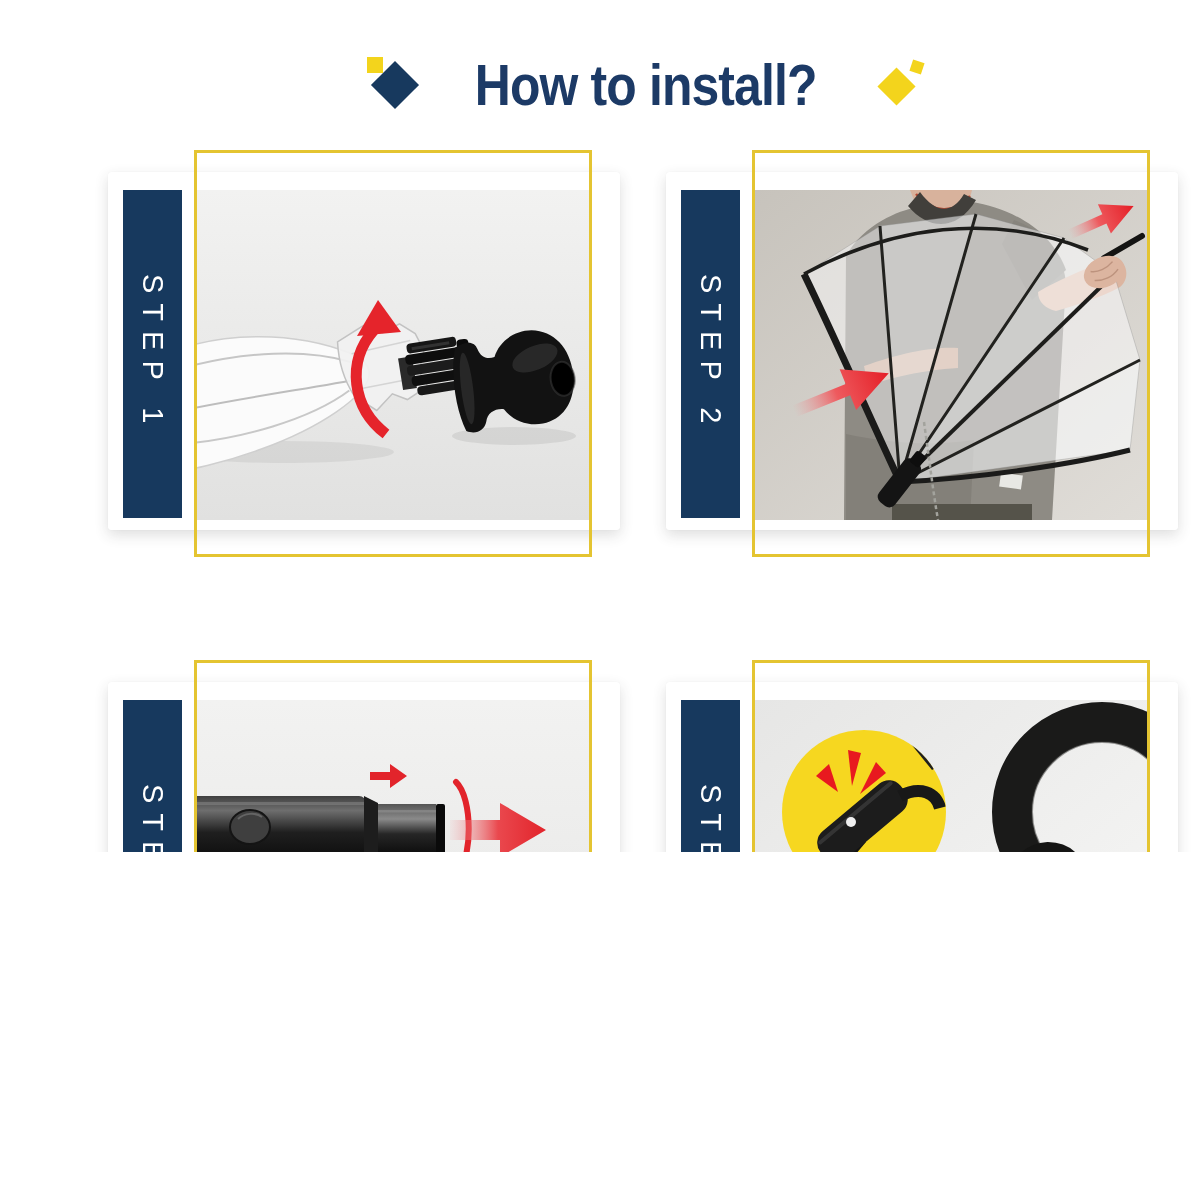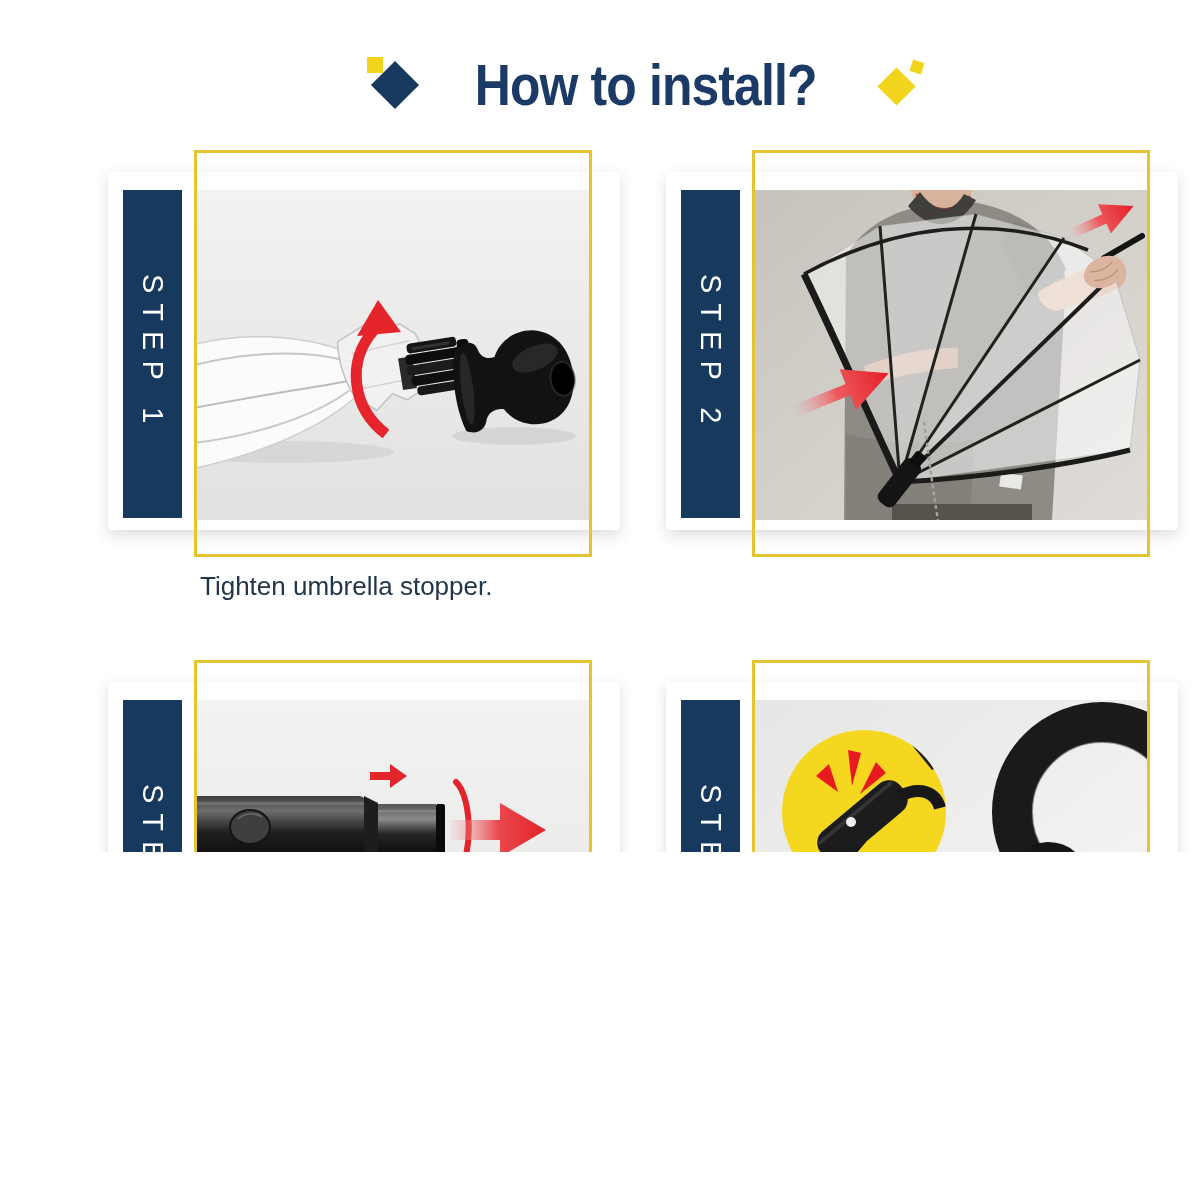--- a/index.html
+++ b/index.html
@@ -101,21 +101,20 @@
           <g transform="rotate(-7 310 195)">
             <path d="M266 152 C 278 146 286 148 288 156 C 290 164 296 168 304 166 C 310 152 326 142 344 144 C 366 147 380 166 380 192 C 380 218 366 236 344 238 C 328 239 314 231 307 219 C 298 217 290 221 288 229 C 285 238 276 241 267 236 C 259 214 258 176 266 152 Z" fill="#121212"></path>
             <ellipse cx="344" cy="172" rx="24" ry="12" fill="#4a4a4a" opacity=".4" transform="rotate(-16 344 172)"></ellipse>
             <ellipse cx="273" cy="194" rx="6" ry="36" fill="#3b3b3b" opacity=".5"></ellipse>
             <ellipse cx="369" cy="196" rx="12" ry="17" fill="#000000"></ellipse>
             <ellipse cx="369" cy="196" rx="12" ry="17" fill="none" stroke="#3f3f3f" stroke-width="2" opacity=".5"></ellipse>
           </g>
         </svg>
       </div>
     </div>
-    <p class="caption">Tighten umbrella stopper.</p>
   </section>
 
   <section class="panel p2 row1">
     <div class="frame"></div>
     <div class="card">
       <div class="banner">
         <span class="banner-label">STEP 2</span>
       </div>
       <div class="photo">
         <svg viewBox="0 0 396 330">

